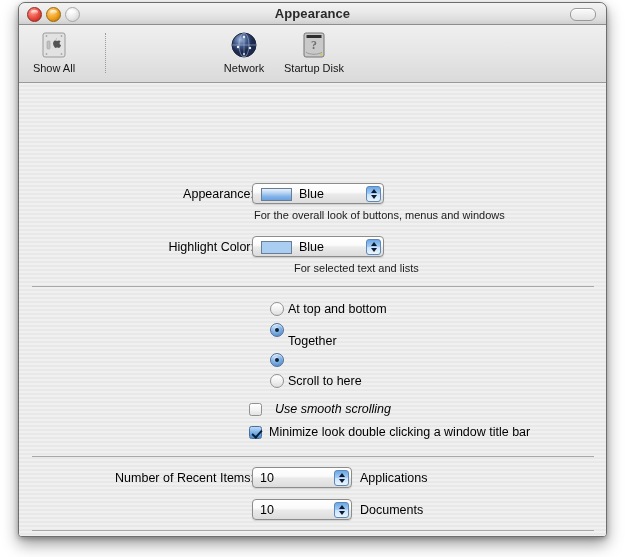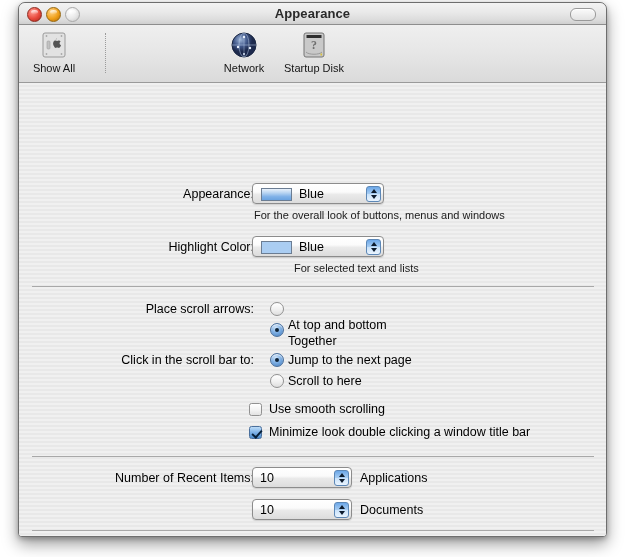--- a/index.html
+++ b/index.html
@@ -353,34 +353,31 @@
     <div class="lbl" style="left:30px; top:157px; width:205px;">Highlight Color:</div>
     <div class="popup" style="left:233px; top:153px; width:132px;">
       <div class="swatch flat"></div>
       <div class="ptext swatch-offset">Blue</div>
       <div class="arrows"></div>
     </div>
     <div class="hint" style="left:235px; top:179px;padding-left:40px;">For selected text and lists</div>
 
     <div class="sep" style="top:203px;"></div>
 
-    <div class="lbl" style="left:30px; top:219px; width:205px;">Place scroll arrows:</div>
     <div class="radio" style="left:251px; top:219px;"></div>
-    <div class="rlabel" style="left:269px; top:219px;margin-top:16px;">At top and bottom</div>
+    <div class="rlabel" style="left:269px; top:219px;">At top and bottom</div>
     <div class="radio on" style="left:251px; top:240px;"></div>
     <div class="rlabel" style="left:269px; top:251px;">Together</div>
 
-    <div class="lbl" style="left:30px; top:270px; width:205px;">Click in the scroll bar to:</div>
     <div class="radio on" style="left:251px; top:270px;"></div>
-    <div class="rlabel" style="left:269px; top:270px;">Jump to the next page</div>
     <div class="radio" style="left:251px; top:291px;"></div>
     <div class="rlabel" style="left:269px; top:291px;">Scroll to here</div>
 
     <div class="check" style="left:230px; top:320px;"></div>
-    <div class="rlabel" style="left:250px; top:319px;">Use smooth scrolling</div>
+    <div class="rlabel" style="left:256px; top:319px;font-style:italic;">Use smooth scrolling</div>
 
     <div class="check on" style="left:230px; top:343px;"></div>
     <div class="rlabel" style="left:250px; top:342px;">Minimize look double clicking a window title bar</div>
 
     <div class="sep" style="top:373px;"></div>
 
     <div class="lbl" style="left:30px; top:388px; width:205px;">Number of Recent Items:</div>
 
     <div class="popup" style="left:233px; top:384px; width:100px;">
       <div class="ptext">10</div>

